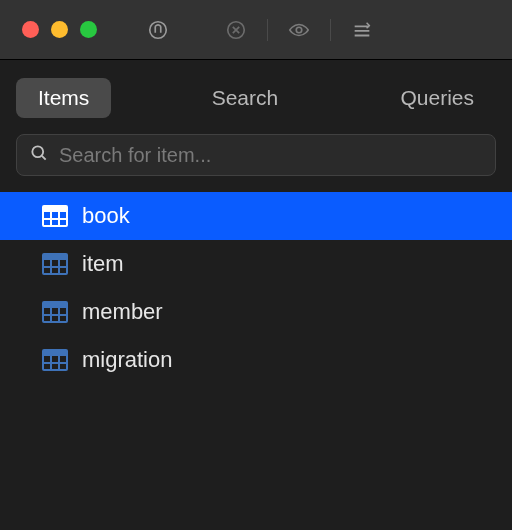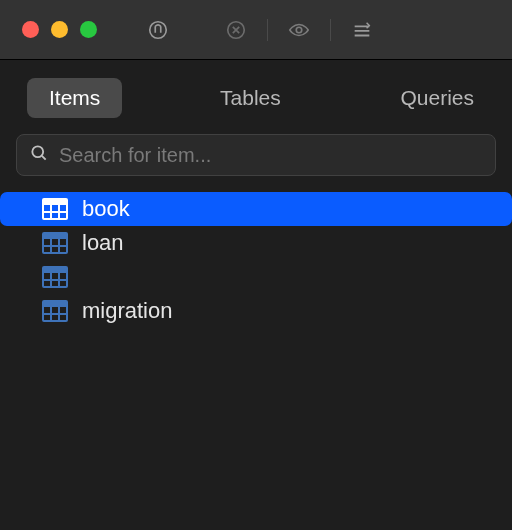--- a/index.html
+++ b/index.html
@@ -35,21 +35,20 @@
     }
     .tb-icon svg { width: 22px; height: 22px; }
     .tb-spacer { width: 24px; }
     .tb-div { width: 1px; height: 22px; background: #4a4a4a; margin: 0 4px; }
 
     .tabs {
       display: flex;
       align-items: center;
       padding: 18px 16px 12px 16px;
       gap: 8px;
-      margin-left: 11px;
     }
     .tab {
       padding: 8px 22px;
       border-radius: 8px;
       font-size: 21px;
       color: #b8b8b8;
       cursor: pointer;
     }
     .tab.active {
       background: #4a4a4a;
@@ -88,27 +87,26 @@
       font-size: 22px;
       color: #e6e6e6;
       cursor: pointer;
     }
     .tree-group .chev { width: 18px; display: flex; justify-content: center; }
     .tree-group .chev svg { width: 14px; height: 14px; color: #c0c0c0; }
 
     .tree-item {
       display: flex;
       align-items: center;
-      height: 34px;
+      height: 48px;
       padding-left: 42px;
       gap: 14px;
       font-size: 22px;
       color: #e6e6e6;
       cursor: pointer;
-      border-radius: 7px;
     }
     .tree-item.selected {
       background: #0a5cff;
       color: #ffffff;
     }
     .table-icon { width: 26px; height: 22px; display: flex; align-items: center; justify-content: center; }
     .table-icon svg { width: 26px; height: 22px; }
     .tree-item:not(.selected) .table-icon { color: #3e72b8; }
     .tree-item.selected .table-icon { color: #ffffff; }
   </style>
@@ -147,21 +145,21 @@
     <svg viewBox="0 0 24 24" fill="none" stroke="currentColor" stroke-width="2">
       <path d="M4 8 L20 8 M4 13 L20 13 M4 18 L20 18"></path>
       <path d="M17 4 L20 7 L17 10" stroke-width="1.6"></path>
     </svg>
   </div>
 </div>
 
 <div class="tabs">
   <div class="tab active">Items</div>
   <div class="tab-spacer"></div>
-  <div class="tab">Tables</div>
+  <div class="tab">Search</div>
   <div class="tab-spacer"></div>
   <div class="tab">Queries</div>
 </div>
 
 <div class="search-wrap">
   <div class="search">
     <span>
       <svg viewBox="0 0 24 24" fill="none" stroke="currentColor" stroke-width="2.2">
         <circle cx="10.5" cy="10.5" r="6.5"></circle>
         <path d="M20 20 L15.5 15.5"></path>
@@ -191,32 +189,33 @@
       <div class="tree-item">
     <span class="table-icon">
       <svg viewBox="0 0 26 22" fill="currentColor">
         <rect x="1" y="1" width="24" height="20" rx="1" fill="none" stroke="currentColor" stroke-width="2"></rect>
         <rect x="1" y="1" width="24" height="6" fill="currentColor"></rect>
         <line x1="9" y1="1" x2="9" y2="21" stroke="currentColor" stroke-width="2"></line>
         <line x1="17" y1="1" x2="17" y2="21" stroke="currentColor" stroke-width="2"></line>
         <line x1="1" y1="14" x2="25" y2="14" stroke="currentColor" stroke-width="2"></line>
       </svg>
     </span>
-    <span>loan</span>
+    <span>item</span>
   </div>
       <div class="tree-item">
     <span class="table-icon">
       <svg viewBox="0 0 26 22" fill="currentColor">
         <rect x="1" y="1" width="24" height="20" rx="1" fill="none" stroke="currentColor" stroke-width="2"></rect>
         <rect x="1" y="1" width="24" height="6" fill="currentColor"></rect>
         <line x1="9" y1="1" x2="9" y2="21" stroke="currentColor" stroke-width="2"></line>
         <line x1="17" y1="1" x2="17" y2="21" stroke="currentColor" stroke-width="2"></line>
         <line x1="1" y1="14" x2="25" y2="14" stroke="currentColor" stroke-width="2"></line>
       </svg>
     </span>
+    <span>member</span>
   </div>
       <div class="tree-item">
     <span class="table-icon">
       <svg viewBox="0 0 26 22" fill="currentColor">
         <rect x="1" y="1" width="24" height="20" rx="1" fill="none" stroke="currentColor" stroke-width="2"></rect>
         <rect x="1" y="1" width="24" height="6" fill="currentColor"></rect>
         <line x1="9" y1="1" x2="9" y2="21" stroke="currentColor" stroke-width="2"></line>
         <line x1="17" y1="1" x2="17" y2="21" stroke="currentColor" stroke-width="2"></line>
         <line x1="1" y1="14" x2="25" y2="14" stroke="currentColor" stroke-width="2"></line>
       </svg>

